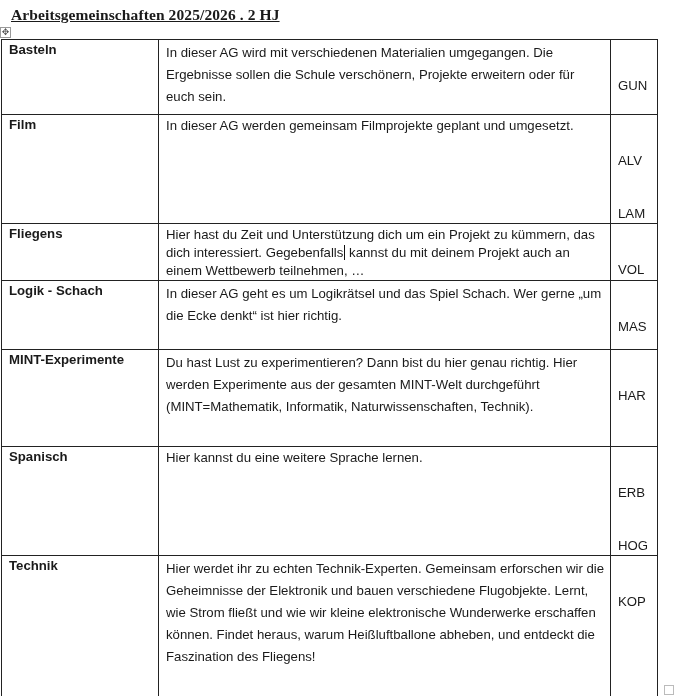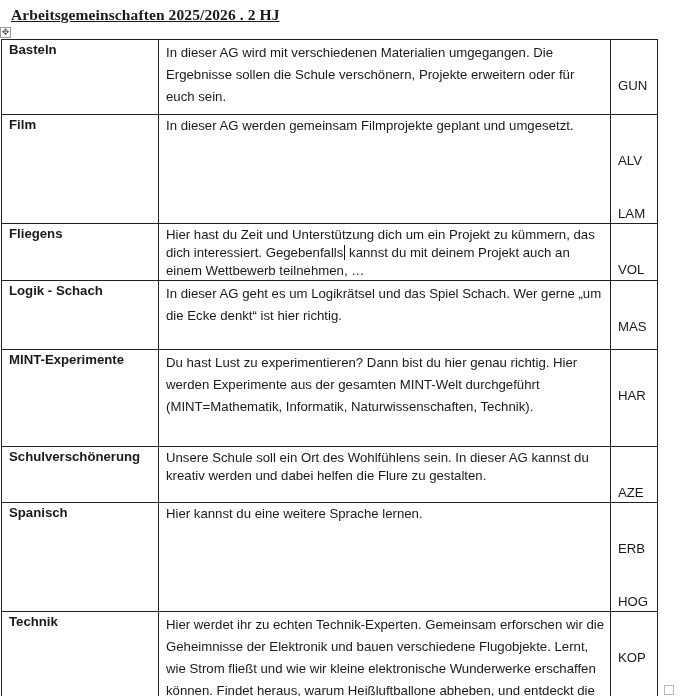--- a/index.html
+++ b/index.html
@@ -83,27 +83,20 @@
         </td>
     </tr>
     <tr style="height:97px">
       <td class="name">MINT-Experimente</td>
       <td class="desc">Du hast Lust zu experimentieren? Dann bist du hier genau richtig. Hier werden Experimente aus der gesamten MINT-Welt durchgeführt (MINT=Mathematik, Informatik, Naturwissenschaften, Technik).</td>
       <td class="lead">
           <span class="lead-line">HAR</span>
         </td>
     </tr>
     <tr style="height:38px">
-      <td class="name">Schulverschönerung</td>
-      <td class="desc tight">Unsere Schule soll ein Ort des Wohlfühlens sein. In dieser AG kannst du kreativ werden und dabei helfen die Flure zu gestalten.</td>
-      <td class="lead">
-          <span class="lead-line">AZE</span>
-        </td>
-    </tr>
-    <tr style="height:38px">
       <td class="name">Spanisch</td>
       <td class="desc tight">Hier kannst du eine weitere Sprache lernen.</td>
       <td class="lead">
         <span class="lead-line">ERB</span>
         <span class="lead-line">HOG</span>
       </td>
     </tr>
     <tr style="height:156px">
       <td class="name">Technik</td>
       <td class="desc">Hier werdet ihr zu echten Technik-Experten. Gemeinsam erforschen wir die Geheimnisse der Elektronik und bauen verschiedene Flugobjekte. Lernt, wie Strom fließt und wie wir kleine elektronische Wunderwerke erschaffen können. Findet heraus, warum Heißluftballone abheben, und entdeckt die Faszination des Fliegens!</td>

